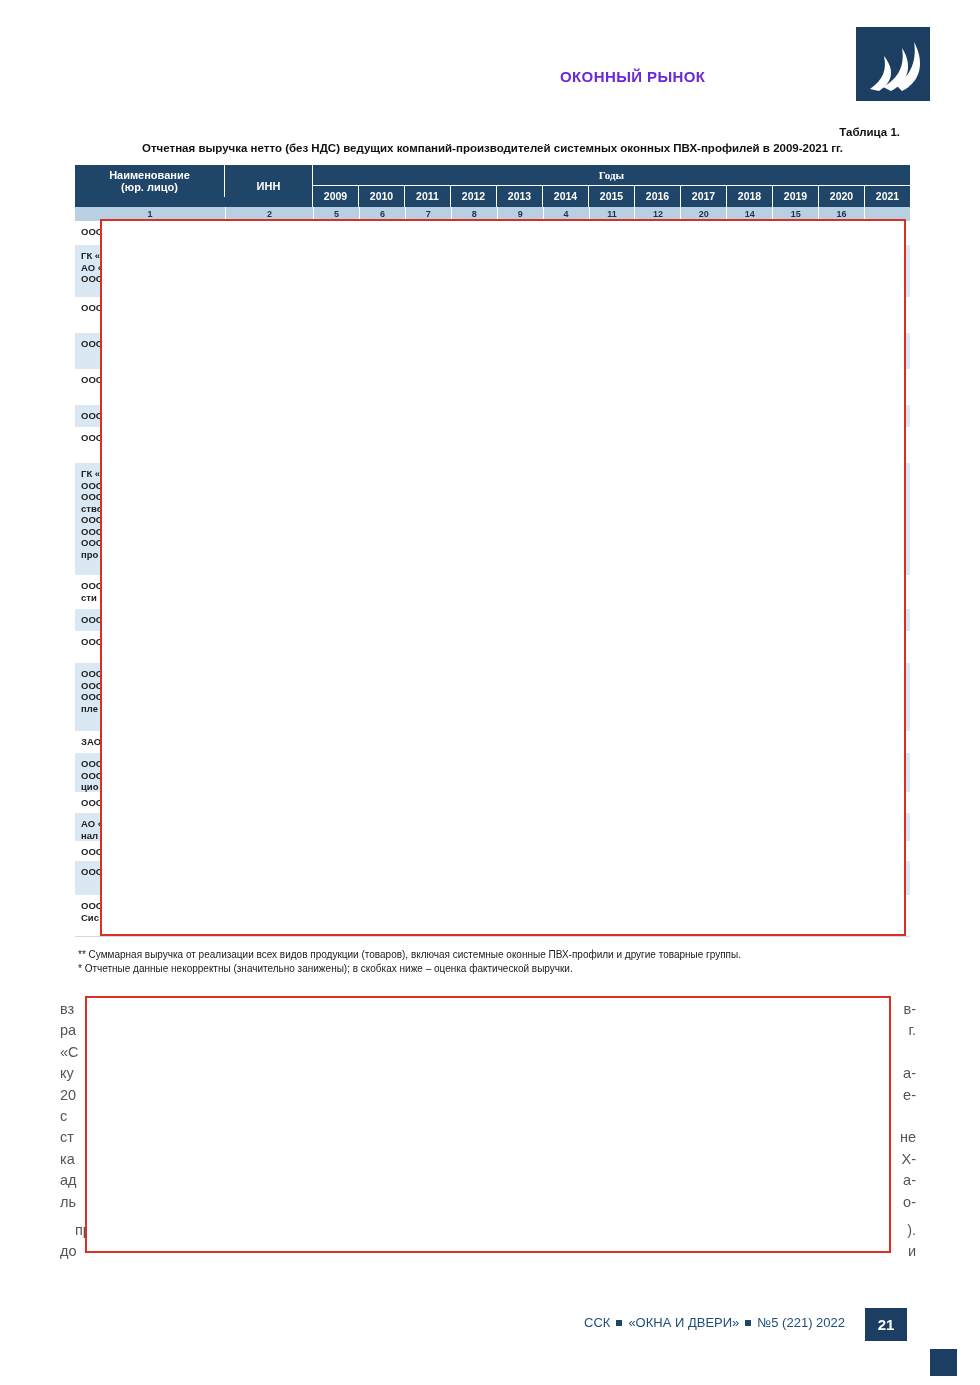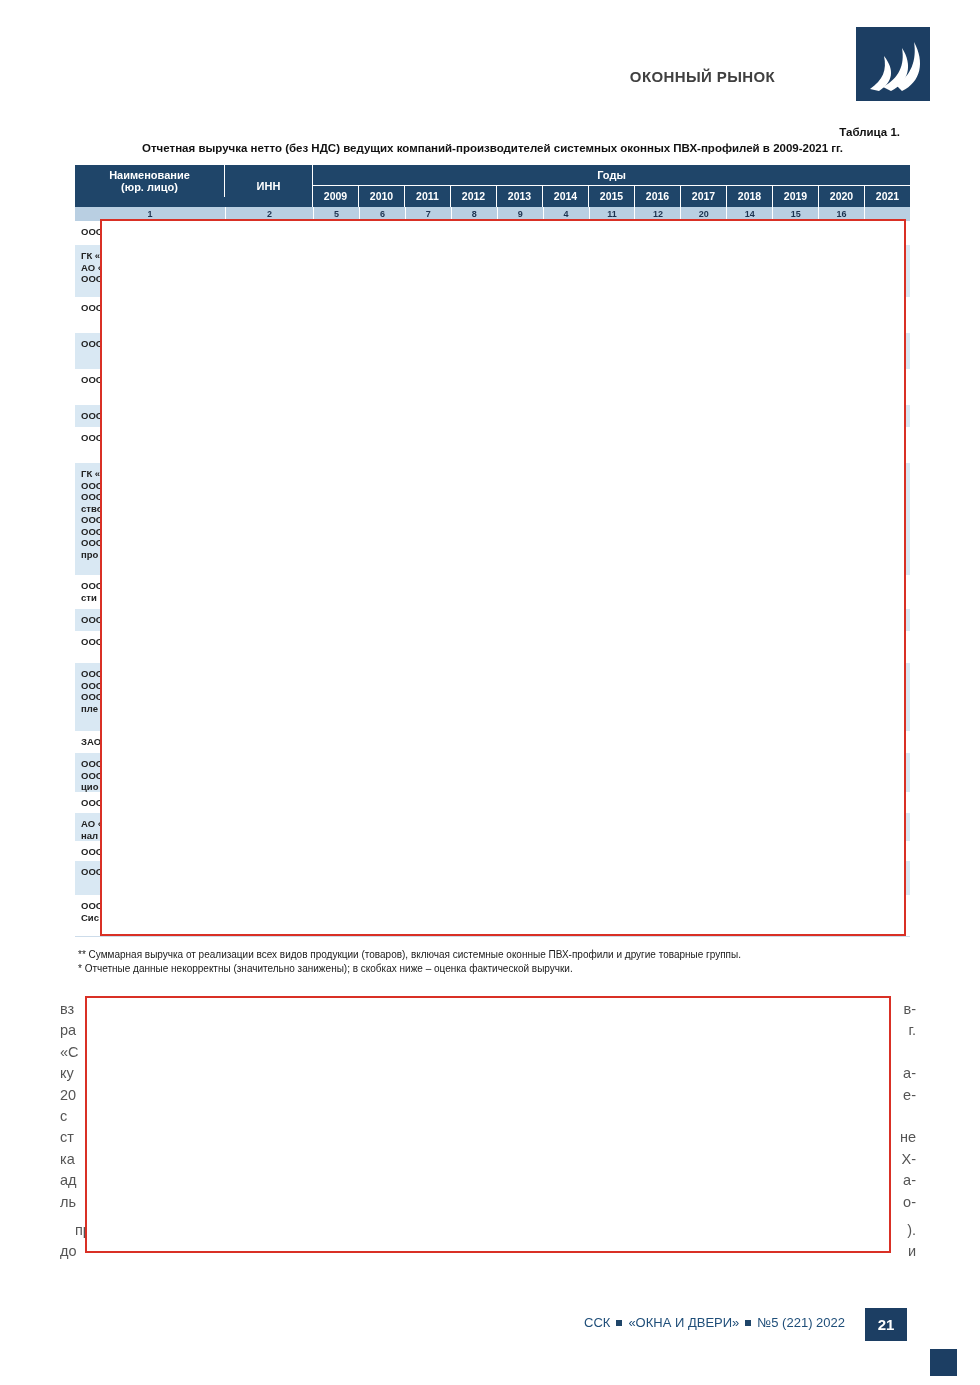--- a/index.html
+++ b/index.html
@@ -1,32 +1,32 @@
 <!DOCTYPE html>
 <html><head>
 <meta charset="utf-8">
 <style>
   html,body{margin:0;padding:0;background:#e8e8e8;}
   .page{position:relative;width:980px;height:1385px;background:#ffffff;font-family:"Liberation Sans",sans-serif;overflow:hidden;margin:0 auto;}
 
   
-  .brand{position:absolute;top:68px;left:560px;width:285px;text-align:center;color:#404040;font-weight:bold;font-size:15px;letter-spacing:.4px;}
+  .brand{position:absolute;top:68px;left:560px;width:285px;text-align:left;color:#6d28d9;font-weight:bold;font-size:15px;letter-spacing:.4px;}
   .logo{position:absolute;top:27px;left:856px;width:74px;height:74px;background:#1c3e63;}
 
   
   .table-caption{position:absolute;top:126px;left:700px;width:200px;text-align:right;font-size:11.5px;font-weight:bold;color:#111;}
   .table-title{position:absolute;top:142px;left:75px;width:835px;text-align:center;font-size:11.5px;font-weight:bold;color:#111;}
 
   
   .tbl{position:absolute;top:165px;left:75px;width:835px;}
   .thead{display:flex;background:#1f4569;color:#fff;font-weight:bold;}
   .th-name{width:150px;height:32px;display:flex;flex-direction:column;justify-content:center;text-align:center;font-size:11px;border-right:1px solid #fff;box-sizing:border-box;}
   .th-inn{width:88px;height:42px;display:flex;align-items:center;justify-content:center;font-size:11px;border-right:1px solid #fff;box-sizing:border-box;}
   .th-years{width:597px;box-sizing:border-box;}
-  .th-years-label{height:21px;line-height:21px;text-align:center;font-size:11px;border-bottom:1px solid #fff;box-sizing:border-box;}
+  .th-years-label{height:21px;line-height:21px;text-align:center;font-size:11px;border-bottom:1px solid #fff;box-sizing:border-box;font-family:Liberation Serif, serif;}
   .th-years-cells{display:flex;height:21px;}
   .year-cell{flex:1;text-align:center;line-height:20px;font-size:10.5px;border-left:1px solid #fff;box-sizing:border-box;}
   .year-cell:first-child{border-left:none;}
   .numbers-row{display:flex;height:14px;background:#b9cfe2;}
   .num-cell{text-align:center;font-size:9px;line-height:14px;color:#1d3350;border-left:1px solid #fff;box-sizing:border-box;font-weight:bold;}
   .num-cell:first-child{border-left:none;}
   .w-name{width:150px}.w-inn{width:88px}.w-year{flex:1}
   .tbody{border-bottom:1px solid #cddcea;}
   .t-row{box-sizing:border-box;padding:5px 0 0 6px;font-size:9.5px;font-weight:bold;color:#222;line-height:11.5px;overflow:hidden;background:#ffffff;}
   .t-row.shaded{background:#d9e8f3;}

